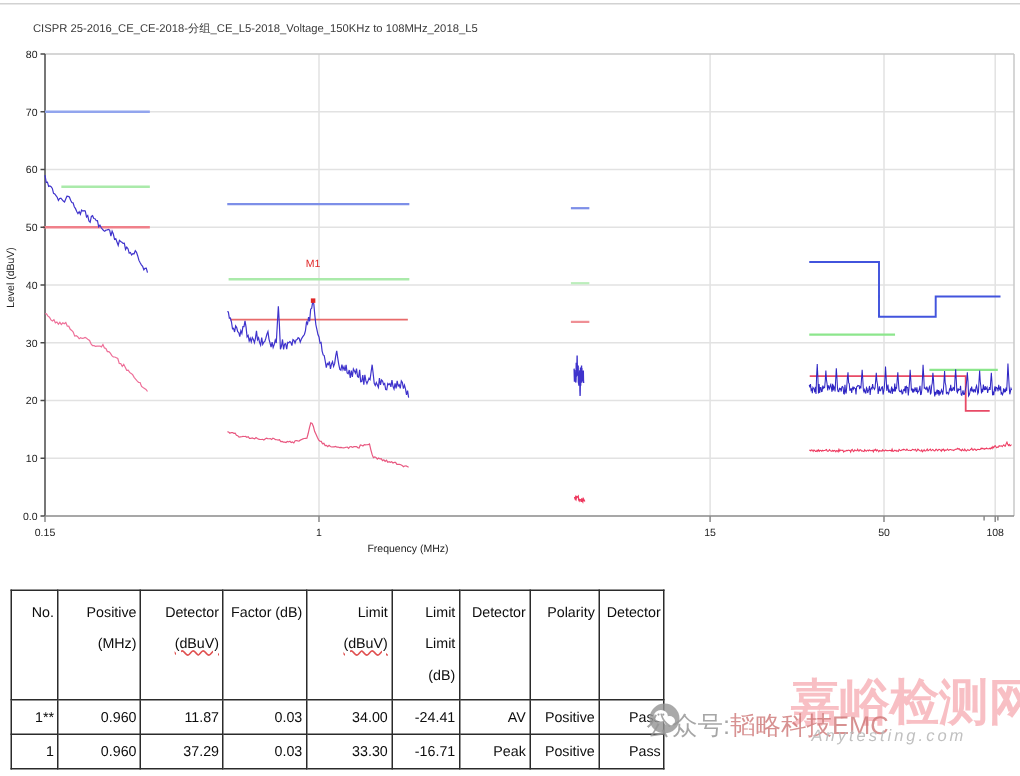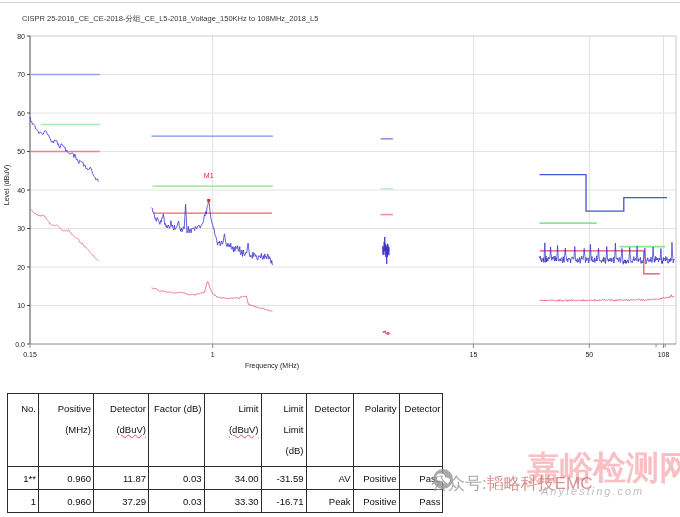--- a/index.html
+++ b/index.html
@@ -152,21 +152,21 @@
         </th>
       </tr>
     </thead>
   <tbody>
       <tr>
         <td>1**</td>
         <td>0.960</td>
         <td>11.87</td>
         <td>0.03</td>
         <td>34.00</td>
-        <td>-31.59</td>
+        <td>-24.41</td>
         <td>AV</td>
         <td>Positive</td>
         <td>Pass</td>
       </tr>
       <tr>
         <td>1</td>
         <td>0.960</td>
         <td>37.29</td>
         <td>0.03</td>
         <td>33.30</td>

